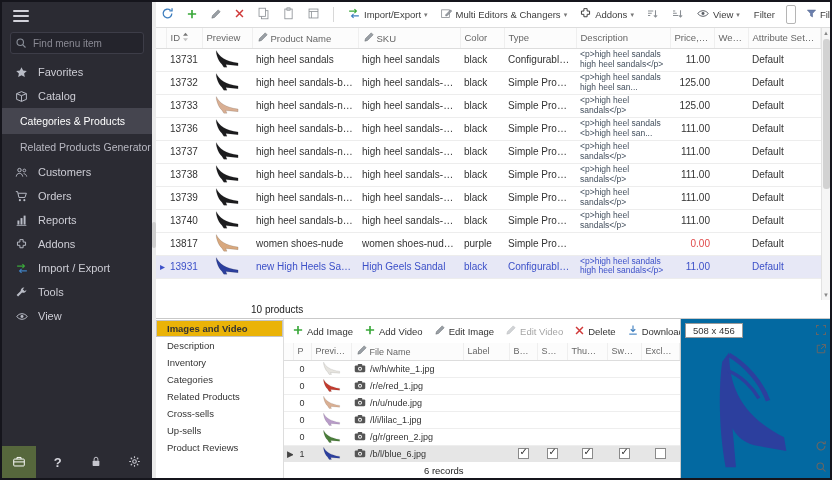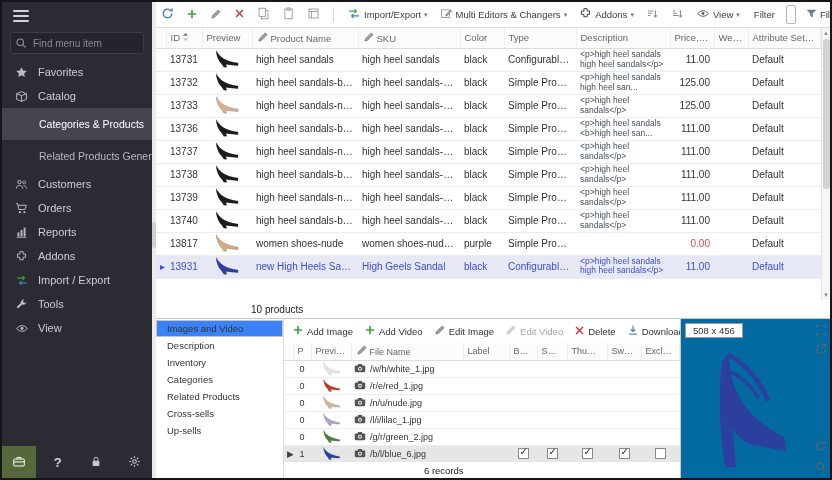--- a/index.html
+++ b/index.html
@@ -11,21 +11,21 @@
   .sidebar{width:150px;background:#2b2b33;color:#cdcdd5;display:flex;flex-direction:column;flex-shrink:0}
   .hamburger{height:27px;display:flex;align-items:center;padding-left:11px;cursor:pointer}
   .bars span{display:block;width:16px;height:2px;background:#d2d2da;margin:3px 0;border-radius:1px}
   .search-wrap{margin:3px 8px 4px;position:relative}
   .search-ic{position:absolute;left:5px;top:5px}
   .search-input{width:100%;height:22px;background:#24242c;border:1px solid #3d3d48;border-radius:3px;color:#bbb;font-size:10px;padding:0 6px 0 22px;outline:none}
   .search-input::placeholder{color:#8a8a94}
   .menu{flex:1;margin-top:2px;overflow:hidden}
   .mi{height:24px;display:flex;align-items:center;gap:9px;padding-left:12px;font-size:11px;cursor:pointer;white-space:nowrap}
   .mi .mic{width:15px;display:inline-flex;justify-content:center;color:#b9bcc6}
-  .mi.sub{padding-left:37px;height:32px;font-size:10.5px;color:#b8b8c2}
+  .mi.sub{padding-left:18px;height:26px;font-size:10.5px;color:#b8b8c2}
   .mi.sel{background:#45454f;color:#fff}
   .sidebar-bottom{height:32px;display:flex;align-items:center;justify-content:space-between;flex-shrink:0}
   .sb-ic{width:34px;height:32px;display:flex;align-items:center;justify-content:center;cursor:pointer;color:#c6c6ce}
   .sb-ic.store{background:#56673c;color:#fff}
   .sb-ic.qmark{font-size:13px;font-weight:bold;color:#d5d5dc}
 
   
   .splitter{width:4px;background:#ebebeb;flex-shrink:0;position:relative;cursor:col-resize}
   .grip{position:absolute;top:220px;left:0;width:4px;height:26px;background:#cfcfcf;border-radius:2px}
 
@@ -58,21 +58,21 @@
   .thsort{margin-left:2px}
   .vscroll{width:9px;border-left:1px solid #e2e2e2;display:flex;flex-direction:column;align-items:center;background:#f6f6f6;flex-shrink:0;cursor:pointer}
   .varr{font-size:6px;color:#888;line-height:10px}
   .vthumb{width:7px;height:150px;background:#d2d2d2;border-radius:3px;margin-top:1px}
   .grid-footer{height:18px;font-size:10px;color:#222;padding-left:95px;display:flex;align-items:center;flex-shrink:0}
 
   
   .bottom{flex:1;display:flex;border-top:1px solid #c9c9c9;min-height:0}
   .tabs{width:128px;border-right:1px solid #ddd;background:#fff;flex-shrink:0;padding-top:1px}
   .tab{height:17px;display:flex;align-items:center;padding-left:10px;font-size:9.5px;color:#333;cursor:pointer;border:1px solid transparent}
-  .tab.sel{background:#3b82f6;border-color:#c6c6c6;font-weight:normal}
+  .tab.sel{background:#eab308;border-color:#c6c6c6;font-weight:bold}
   .detail{flex:1;display:flex;flex-direction:column;min-width:0}
   .dtoolbar{height:24px;display:flex;align-items:center;gap:7px;padding:0 6px;font-size:9.5px;color:#333;flex-shrink:0;white-space:nowrap;overflow:hidden}
   .dgrid{flex:1;overflow:hidden}
   .dgrid th{height:17px;font-size:9px}
   .dgrid td{height:16.5px;border-bottom:1px solid #eee;font-size:9px;padding:0 3px;overflow:hidden;white-space:nowrap;text-overflow:ellipsis;vertical-align:middle}
   .dgrid tr.dsel td{background:#e6e6e6}
   .tcen{text-align:center}
   .filecell{color:#333}
   .camic{display:inline-block;vertical-align:-1px;margin-right:4px}
   .cb{width:11px;height:11px;border:1px solid #8a8a8a;display:inline-block;background:#fff;position:relative;vertical-align:middle}
@@ -564,20 +564,23 @@
             <span>Categories</span>
           </div>
           <div class="tab">
             <span>Related Products</span>
           </div>
           <div class="tab">
             <span>Cross-sells</span>
           </div>
           <div class="tab">
             <span>Up-sells</span>
+          </div>
+          <div class="tab">
+            <span>Product Reviews</span>
           </div>
         </div>
       <div class="detail">
         <div class="dtoolbar">
             <span class="tbtn">
               <span><svg width="12" height="12" viewBox="0 0 16 16">
                   <path d="M8 2.5v11M2.5 8h11" stroke="#3aa83a" stroke-width="2.2"></path>
                 </svg></span>
               <span>Add Image</span>
             </span>

